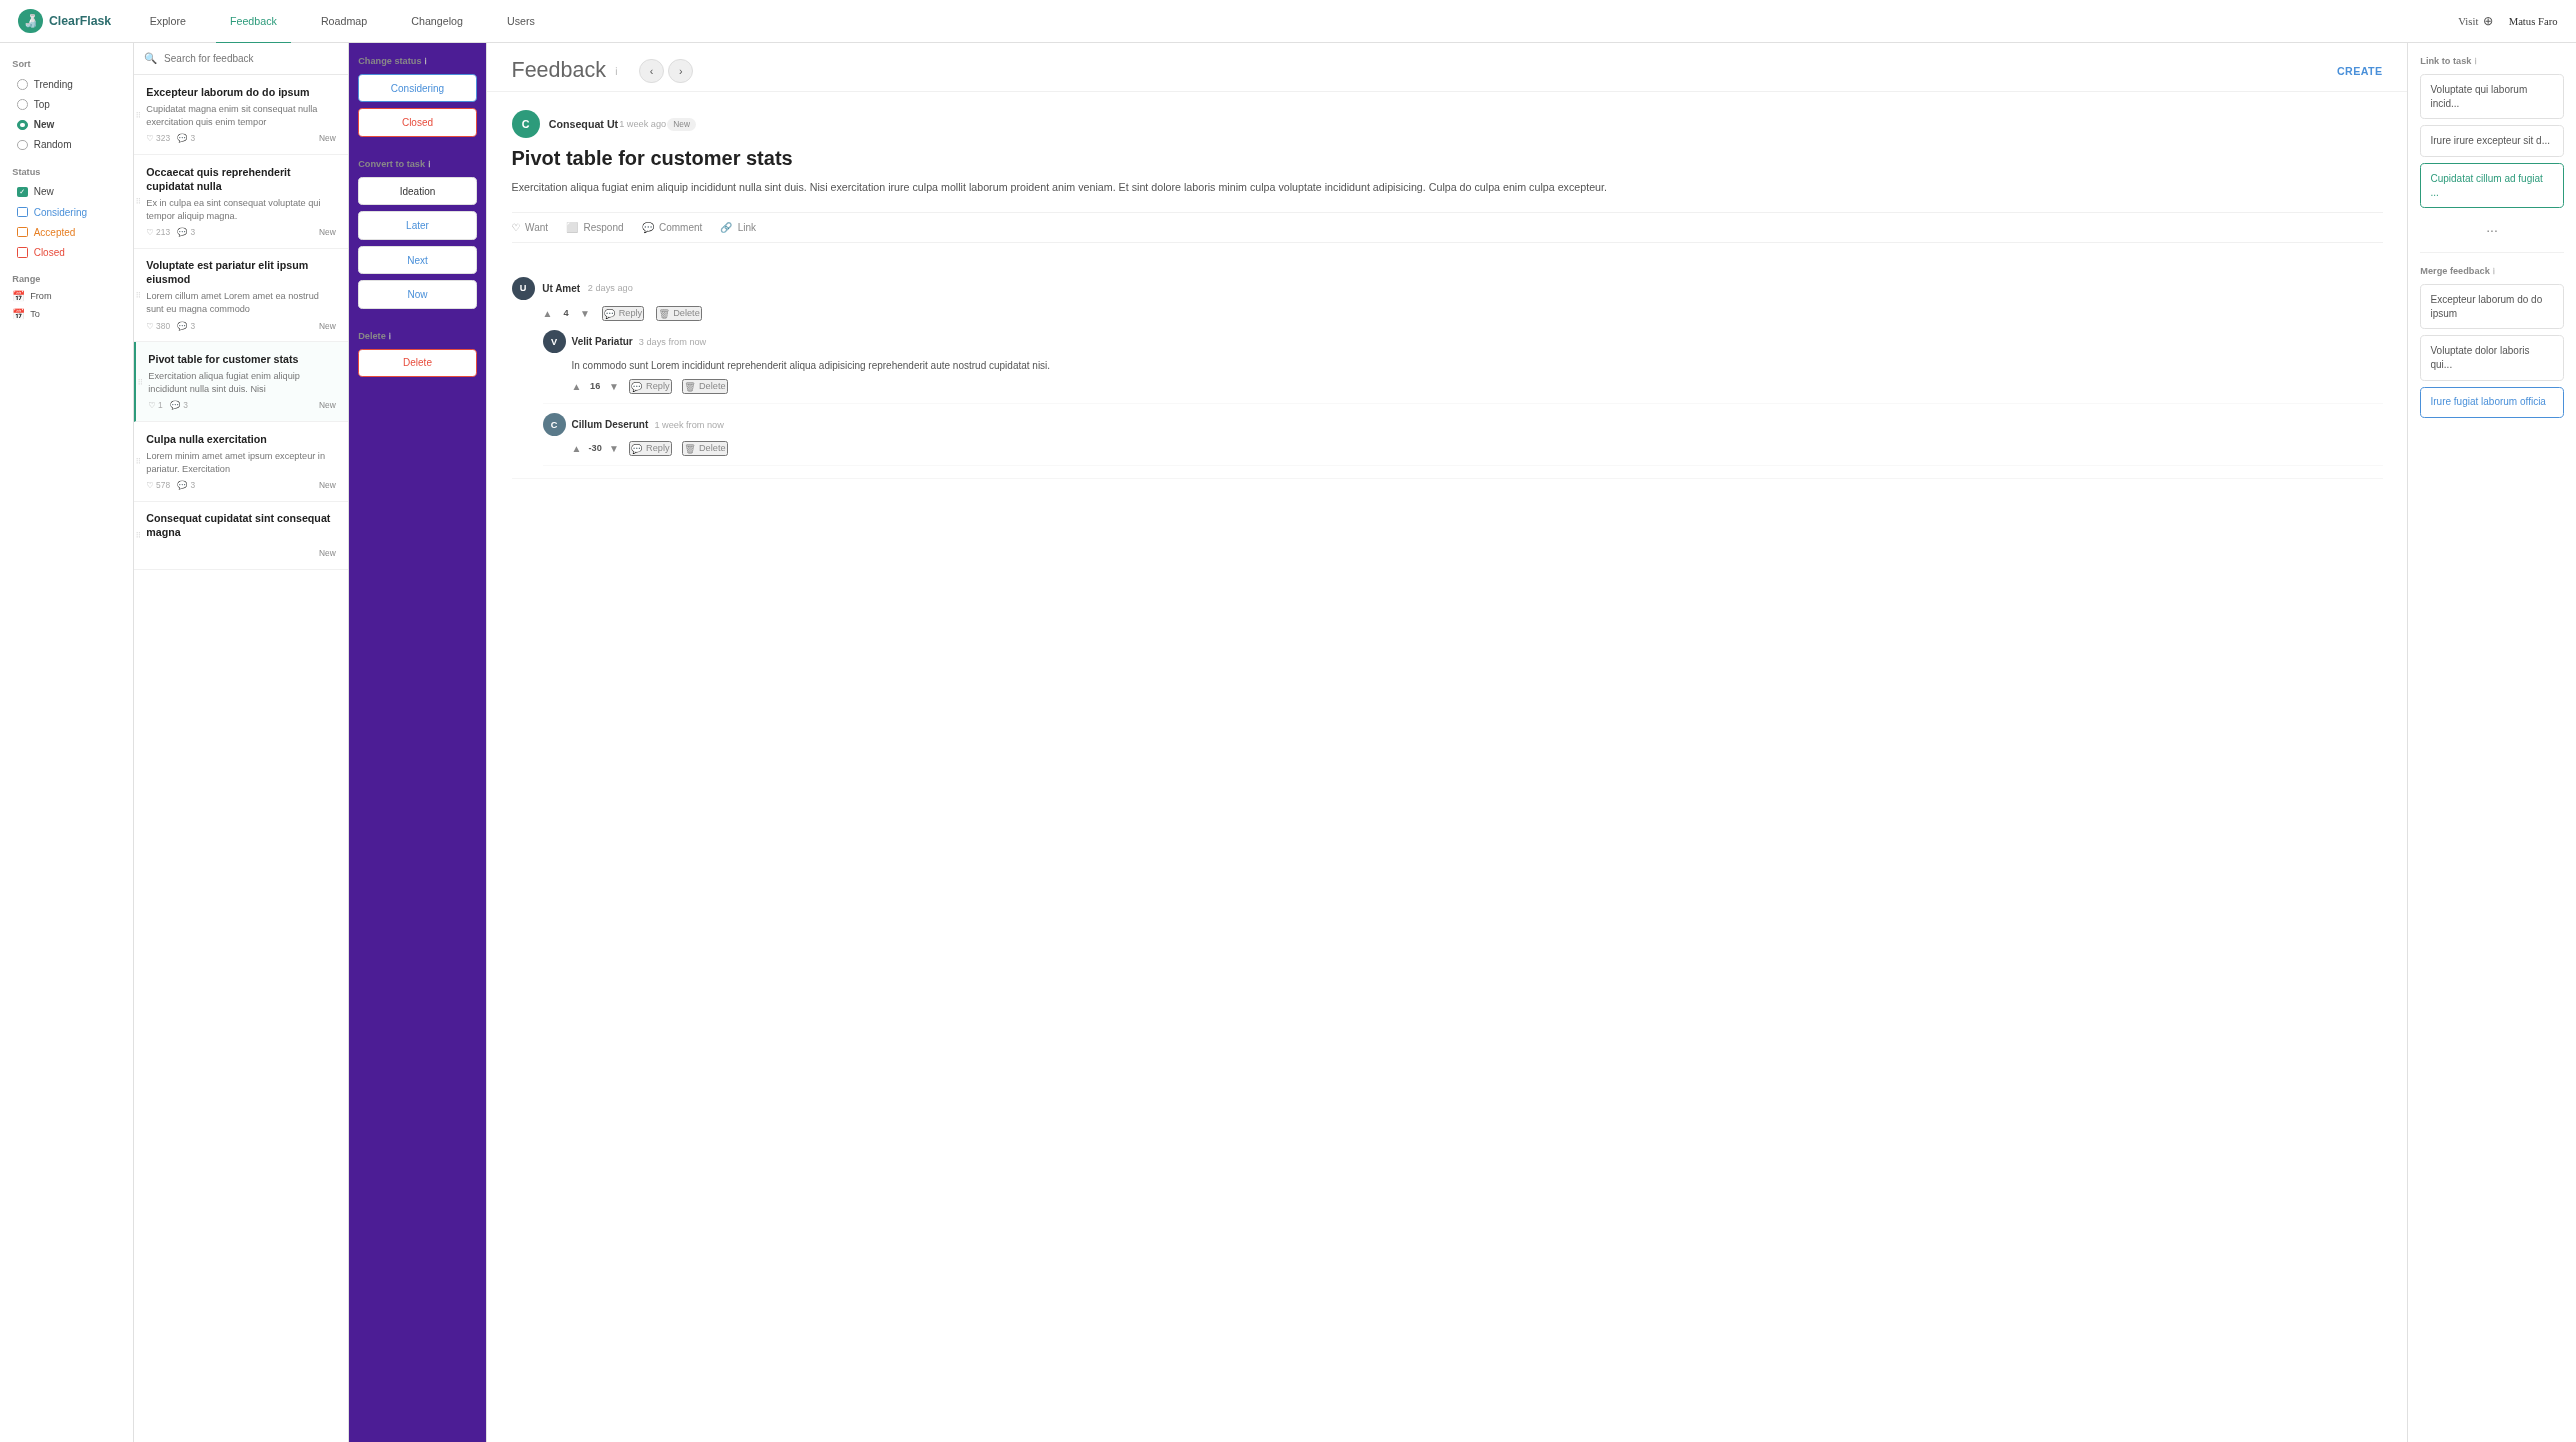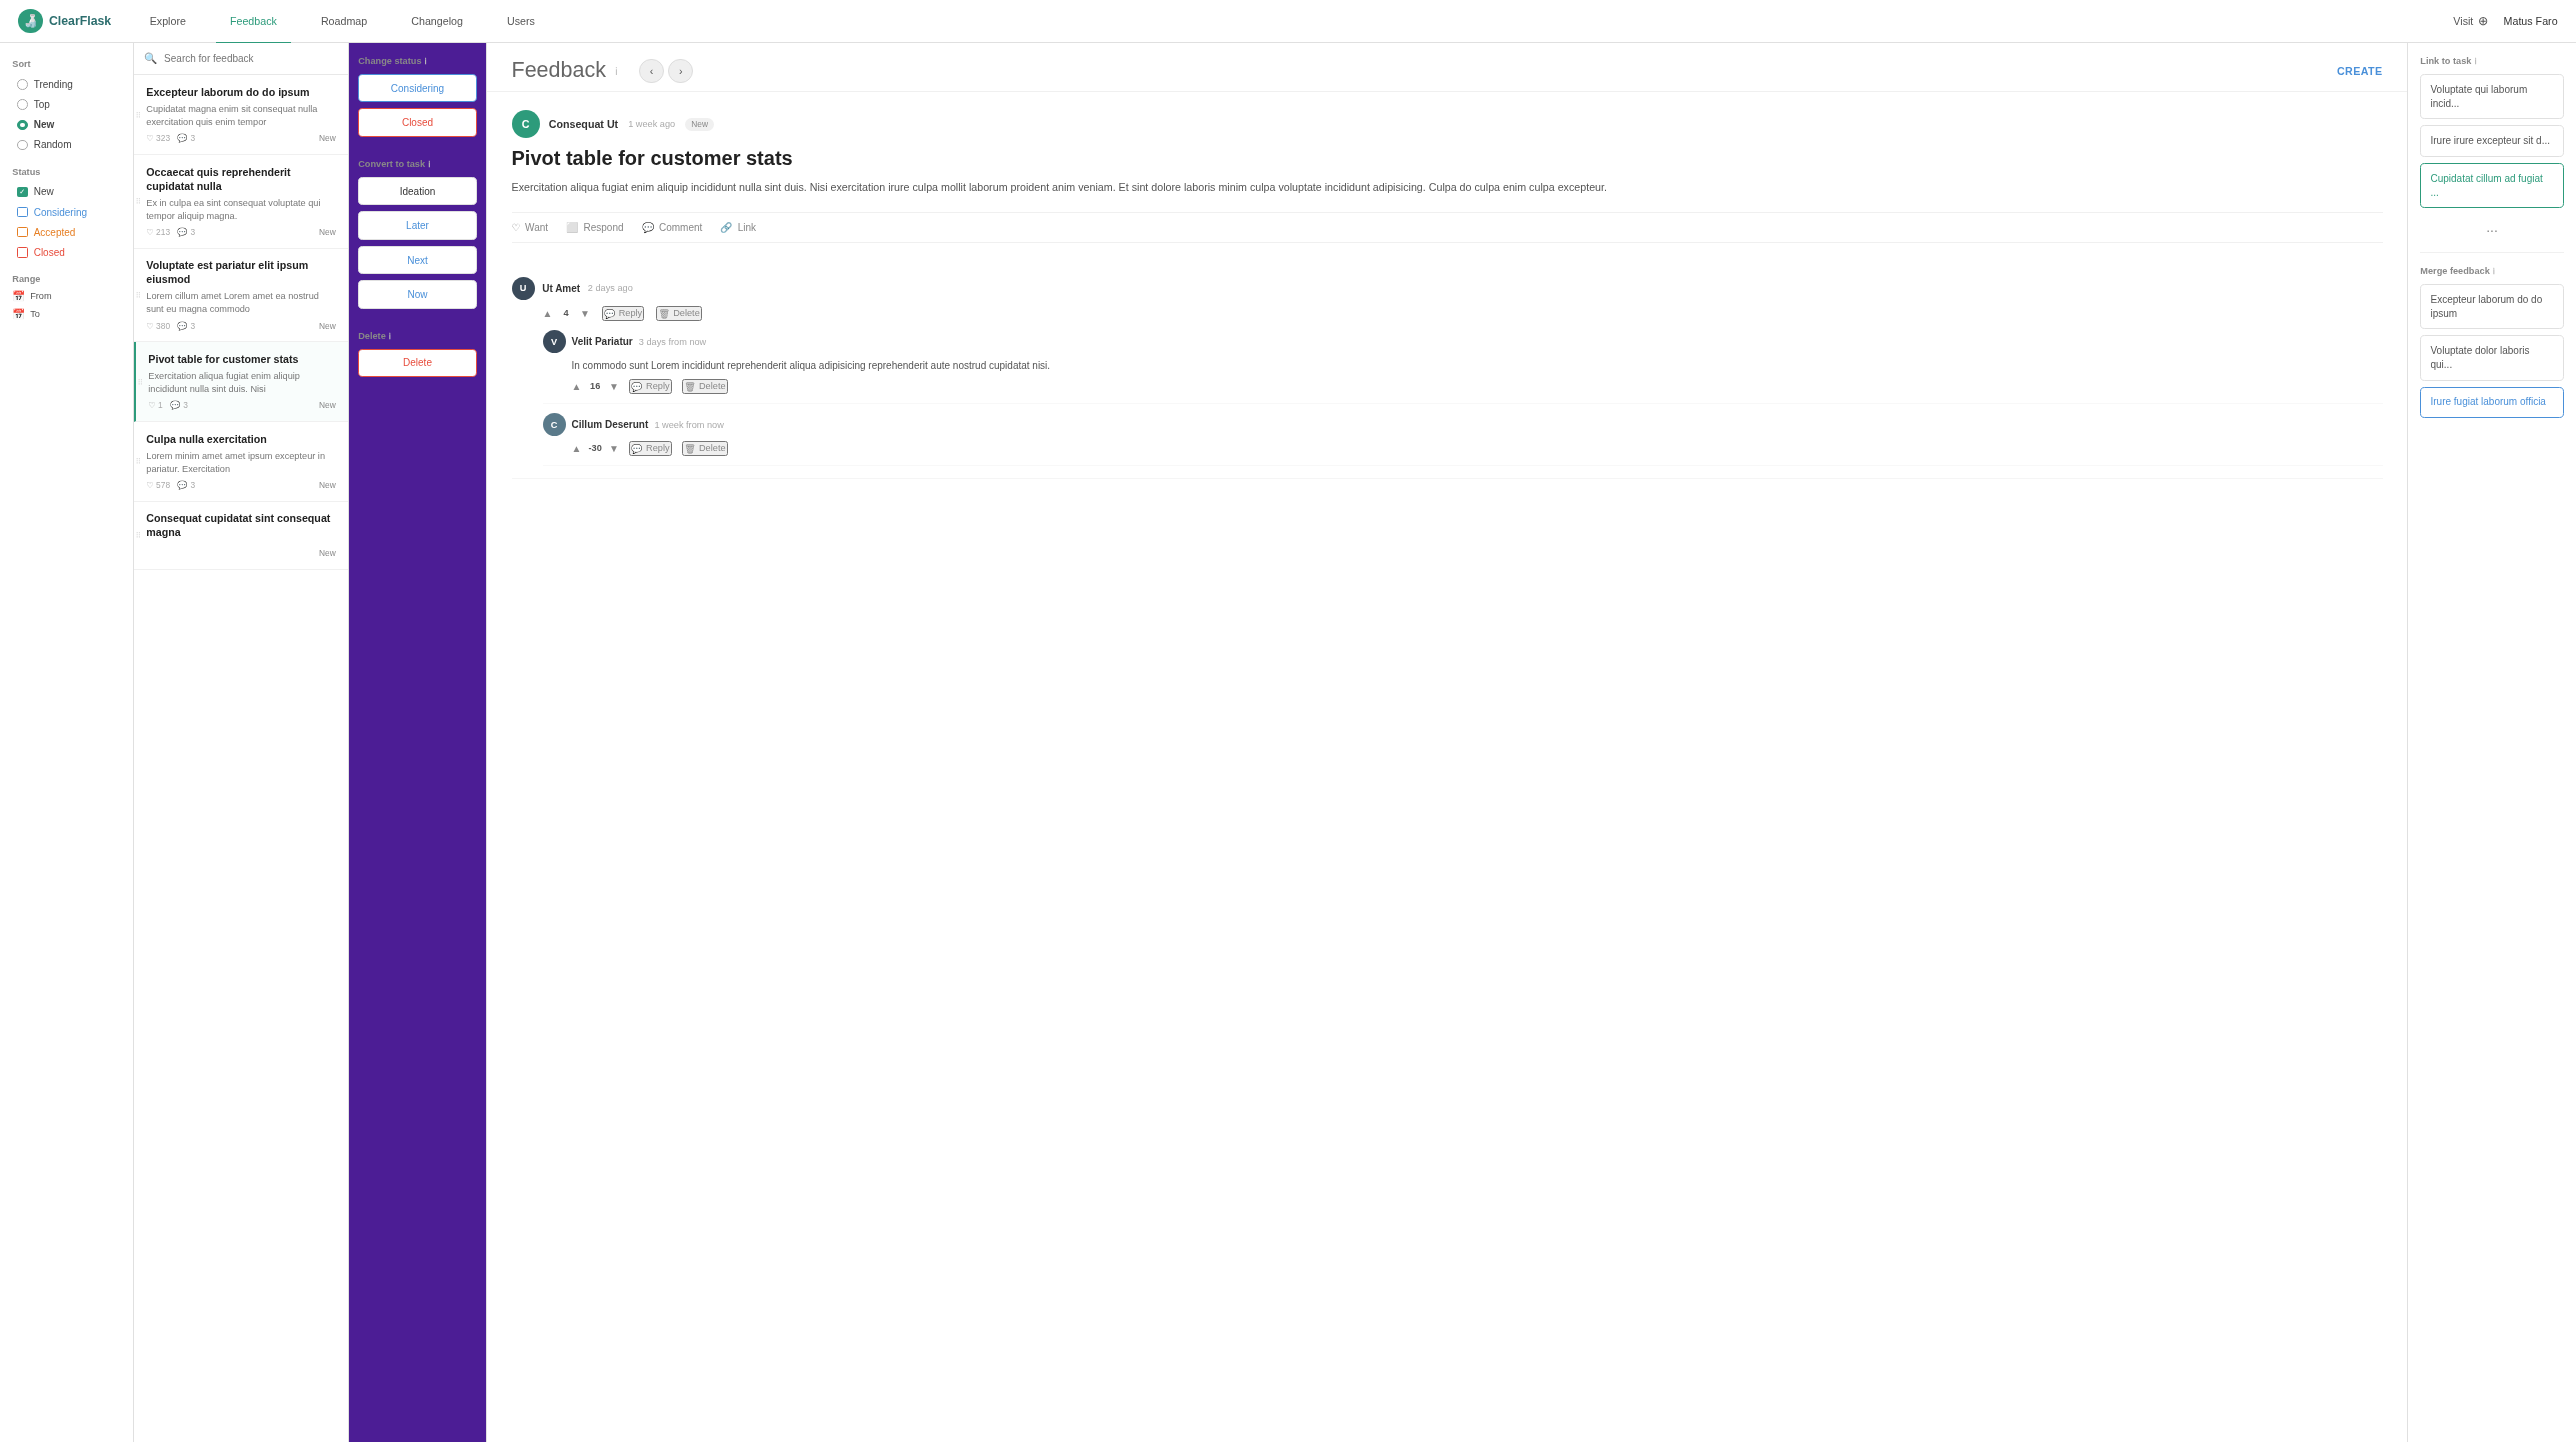--- a/index.html
+++ b/index.html
@@ -5,21 +5,21 @@
     * { box-sizing: border-box; margin: 0; padding: 0; }
     body { font-family: -apple-system, BlinkMacSystemFont, 'Segoe UI', sans-serif; background: #f5f5f5; color: #333; font-size: 10.7px; }
 
     
     .nav { display: flex; align-items: center; background: #fff; border-bottom: 0.8px solid #e0e0e0; padding: 0 18.4px; height: 43px; }
     .nav-logo { display: flex; align-items: center; gap: 6.1px; margin-right: 24.5px; font-weight: 700; font-size: 12.3px; color: #2d6e6e; }
     .nav-logo-icon { width: 24.5px; height: 24.5px; background: #2d9b7b; border-radius: 50%; display: flex; align-items: center; justify-content: center; color: white; font-size: 12.3px; }
     .nav-links { display: flex; gap: 16px; flex: 1; }
     .nav-link { padding: 0 14px; height: 43px; display: flex; align-items: center; text-decoration: none; color: #555; font-size: 10.7px; border-bottom: 1.5px solid transparent; cursor: pointer; }
     .nav-link.active { color: #2d9b7b; border-bottom: 1.5px solid #2d9b7b; font-weight: 500; }
-    .nav-right { display: flex; align-items: center; gap: 15.3px; margin-left: auto; }
+    .nav-right { display: flex; align-items: center; gap: 15.3px; margin-left: auto; font-family: Liberation Serif, serif; }
     .nav-visit { display: flex; align-items: center; gap: 4.6px; color: #555; cursor: pointer; font-size: 10.7px; }
     .nav-user { font-size: 10.7px; color: #333; cursor: pointer; }
 
     
     .layout { display: flex; height: calc(100vh - 43px); overflow: hidden; }
 
     
     .sidebar { width: 134px; background: #fff; border-right: 0.8px solid #e0e0e0; padding: 12.3px; overflow-y: auto; flex-shrink: 0; }
     .sidebar-section-title { font-size: 9.2px; color: #888; font-weight: 600; margin-bottom: 6.1px; margin-top: 4px; }
     .sidebar-item { display: flex; align-items: center; gap: 6.1px; padding: 3.8px 4.6px; border-radius: 3.1px; cursor: pointer; font-size: 10px; color: #444; margin-bottom: 1.5px; }
@@ -70,21 +70,21 @@
     .main-title { font-size: 21.5px; font-weight: 300; color: #666; }
     .main-header-nav { display: flex; gap: 4.6px; margin-left: 12.3px; }
     .nav-arrow { width: 24.5px; height: 24.5px; border-radius: 50%; border: 0.8px solid #ddd; display: flex; align-items: center; justify-content: center; cursor: pointer; color: #555; font-size: 10.7px; }
     .create-btn { margin-left: auto; background: none; border: none; color: #4a90d9; font-size: 10.7px; font-weight: 600; cursor: pointer; letter-spacing: 0.4px; }
     .main-body { padding: 18.4px 24.5px; }
     .post-header { display: flex; align-items: center; gap: 9.2px; margin-bottom: 7.7px; }
     .avatar { width: 28px; height: 28px; border-radius: 50%; background: #2d9b7b; display: flex; align-items: center; justify-content: center; color: white; font-size: 10.7px; font-weight: 600; flex-shrink: 0; }
     .avatar.small { width: 23px; height: 23px; font-size: 9.2px; }
     .avatar.dark { background: #3a4a5a; }
     .avatar.mid { background: #5a7a8a; }
-    .post-meta { display: flex; align-items: center; gap: 10px; }
+    .post-meta { display: flex; align-items: center; gap: 1px; }
     .post-author { font-size: 10.7px; font-weight: 600; color: #333; }
     .post-time { font-size: 9.2px; color: #aaa; }
     .post-status-badge { font-size: 8.4px; color: #888; background: #f0f0f0; padding: 1.5px 6.1px; border-radius: 7.7px; }
     .post-title { font-size: 20px; font-weight: 700; color: #222; margin-bottom: 9.2px; line-height: 1.2; }
     .post-body { font-size: 10.7px; color: #555; line-height: 1.6; margin-bottom: 15.3px; }
     .post-actions { display: flex; align-items: center; gap: 18.4px; padding: 9.2px 0; border-top: 0.8px solid #f0f0f0; border-bottom: 0.8px solid #f0f0f0; margin-bottom: 21.5px; }
     .action-btn { display: flex; align-items: center; gap: 4.6px; color: #888; cursor: pointer; font-size: 10px; background: none; border: none; }
     .comment { padding: 12.3px 0; border-bottom: 0.8px solid #f5f5f5; }
     .comment-header { display: flex; align-items: center; gap: 7.7px; margin-bottom: 6.1px; }
     .comment-author { font-size: 10px; font-weight: 600; color: #333; }

